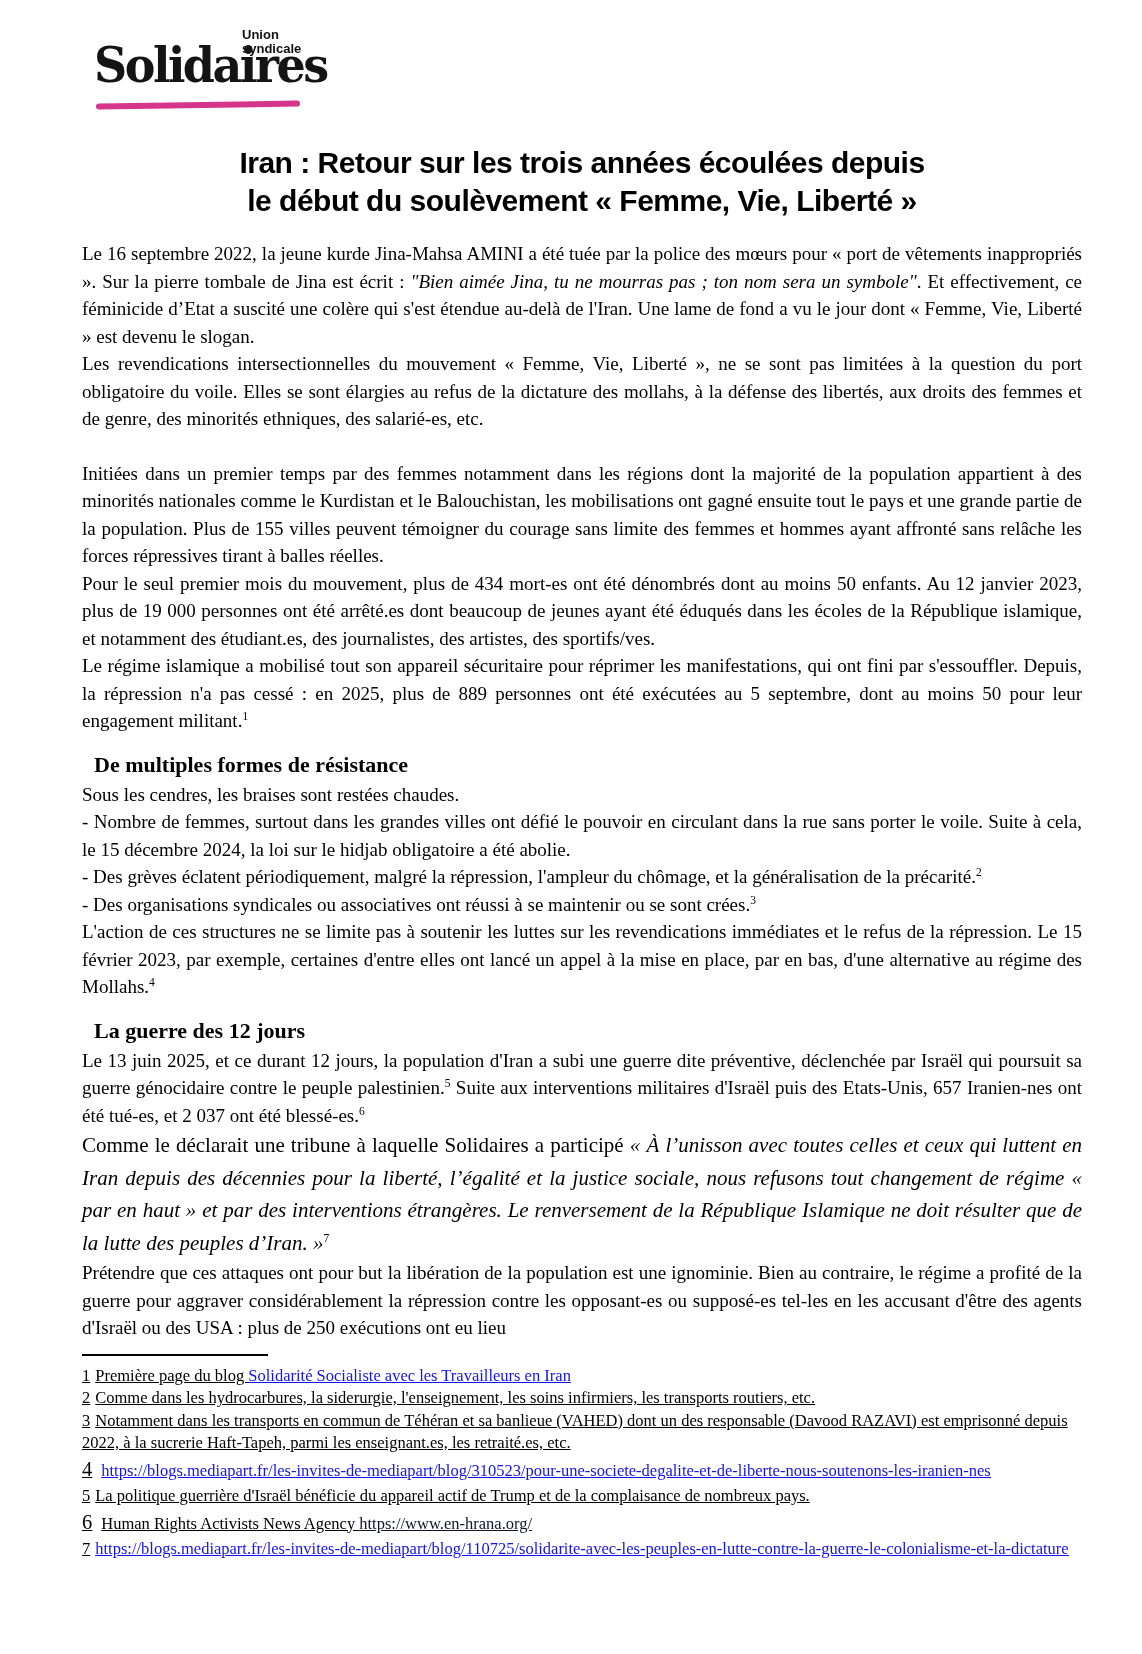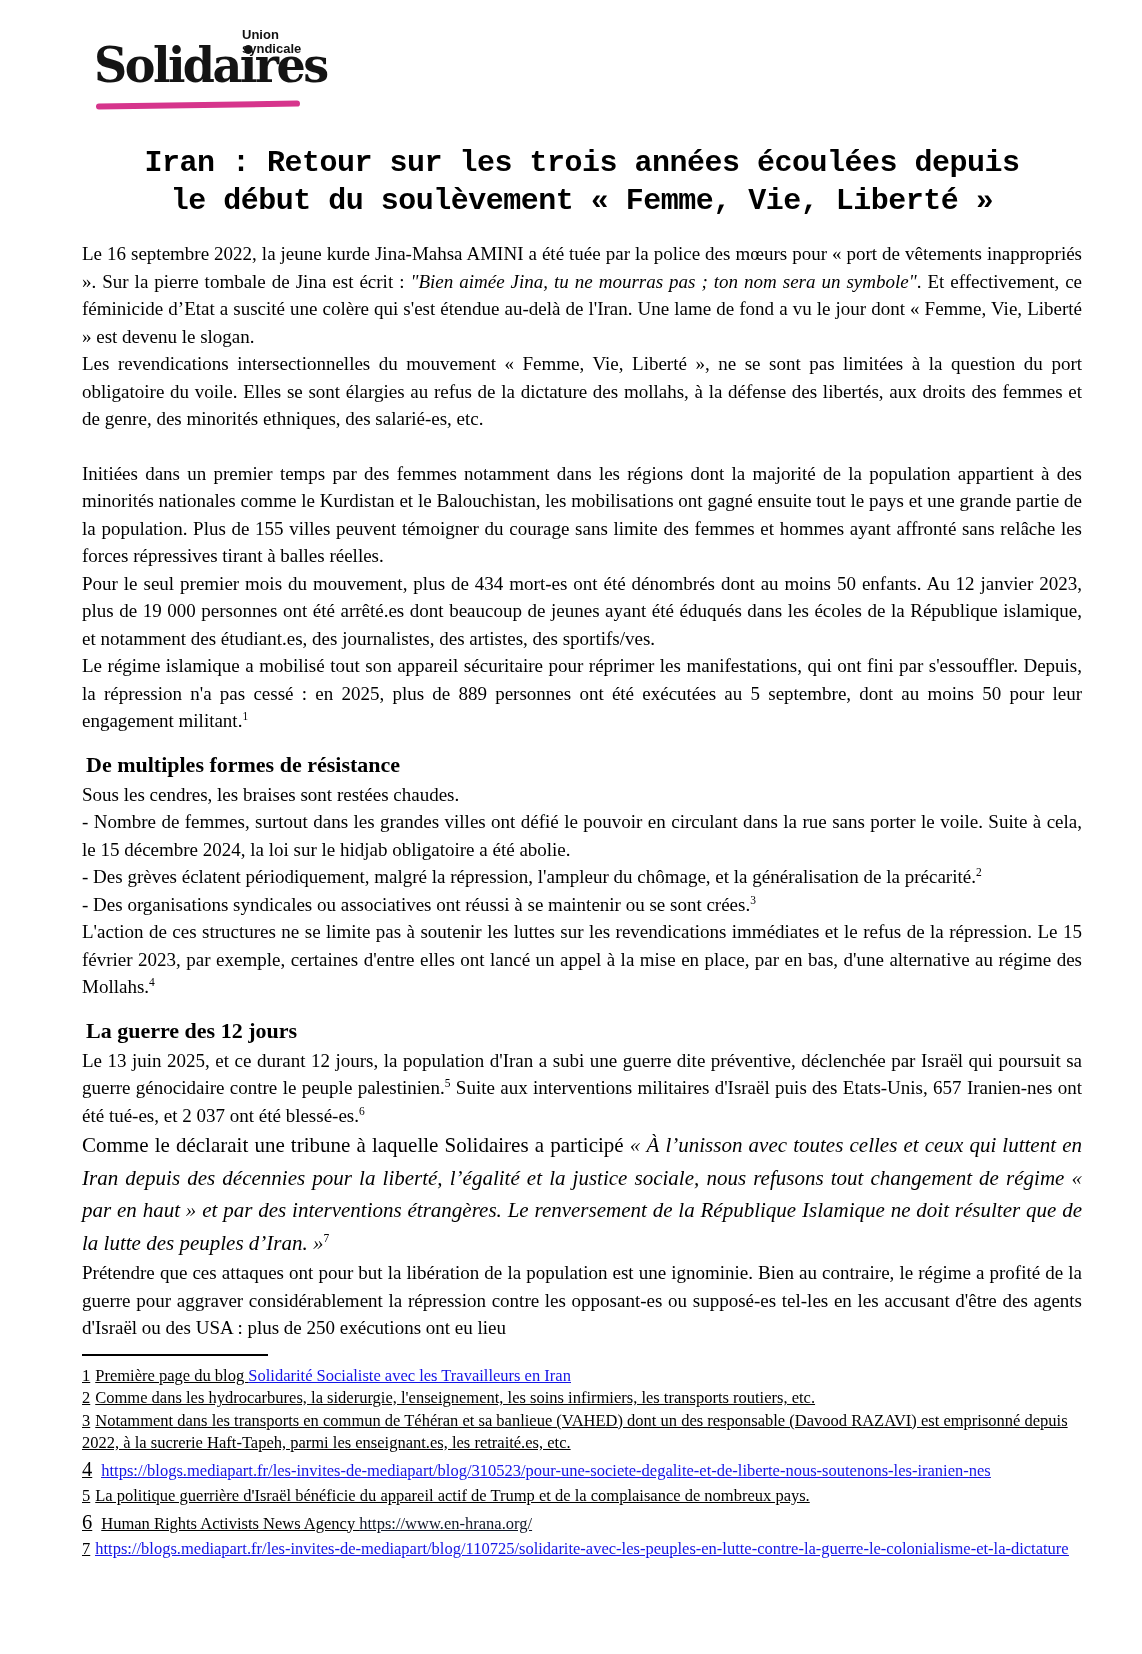--- a/index.html
+++ b/index.html
@@ -25,30 +25,30 @@
   }
   .logo-underline {
     position:absolute; left:2px; top:76px;
     width:204px; height:6px; border-radius:3px;
     transform:rotate(-0.8deg);
   }
 
   
   h1.title {
     margin:20px 0 20px 0; text-align:center;
-    font-family:Liberation Mono, monospace; font-weight:bold;
+    font-family:Liberation Sans, sans-serif; font-weight:bold;
     font-size:30px; line-height:38px; letter-spacing:-0.5px; color:#000;
   }
 
   
   .body-p { margin:0; text-align:justify; font-size:19px; line-height:27.5px; }
   .body-p em { font-style:italic; }
   .spacer { height:27px; }
   h2.sect {
-    margin:15px 0 2px 4px; font-size:22px; line-height:29px;
+    margin:15px 0 2px 12px; font-size:22px; line-height:29px;
     font-weight:bold; font-family:"Liberation Serif", serif;
   }
   .large { font-size:21px; line-height:32.5px; }
   sup.fnref { font-size:11.5px; line-height:0; vertical-align:super; }
 
   
   .footnotes { margin-top:12px; font-size:16.5px; line-height:22.5px;text-decoration:underline; }
   .fn-sep { width:186px; height:0; border-top:2px solid #000; margin:0 0 9px 0; }
   .fn { margin:0; text-align:left; }
   .fn a { text-decoration:underline; }

